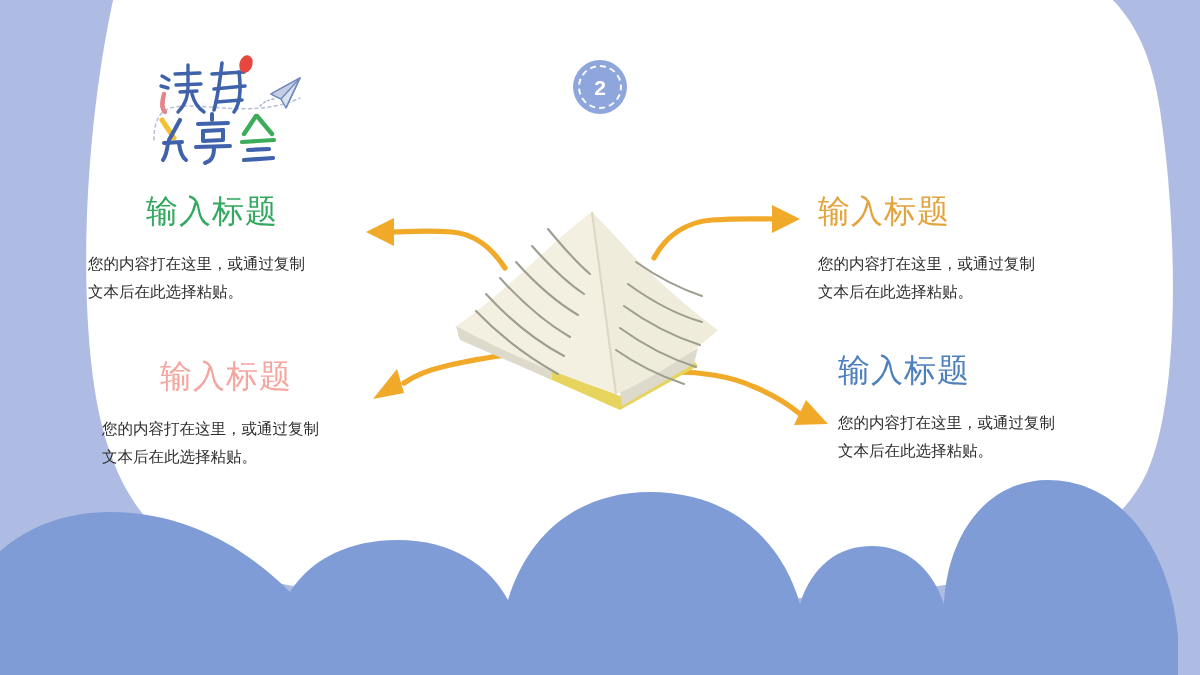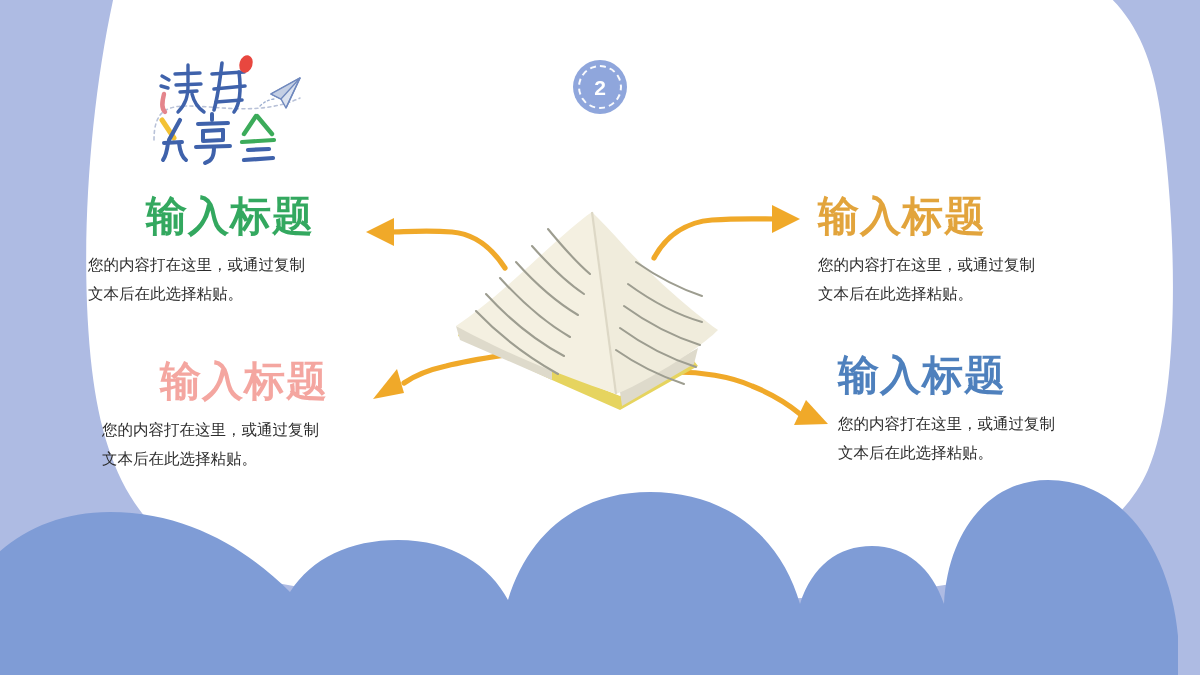--- a/index.html
+++ b/index.html
@@ -51,29 +51,29 @@
     color:#ffffff;
     font-size:21px;
     font-weight:bold;
     line-height:1;
     font-family:"Liberation Sans",sans-serif;
   }
 
   
   .block { position:absolute; z-index:5; }
   .block .heading {
-    font-size:41px;
-    font-weight:700;
+    font-size:32px;
+    font-weight:400;
     line-height:1.15;
     letter-spacing:1px;
     white-space:nowrap;
     font-family:"DejaVu Sans","Liberation Sans",sans-serif;
   }
   .block .body {
-    margin-top:11px;
+    margin-top:20px;
     font-size:15.5px;
     line-height:1.85;
     color:#2c2c2c;
     white-space:nowrap;
     font-family:Liberation Sans, sans-serif;
   }
   .block.left  { text-align:left; }
   .block.right { text-align:left; }
   .block.left .heading { padding-left:58px; }
   .block.right .heading { padding-left:0px; }

